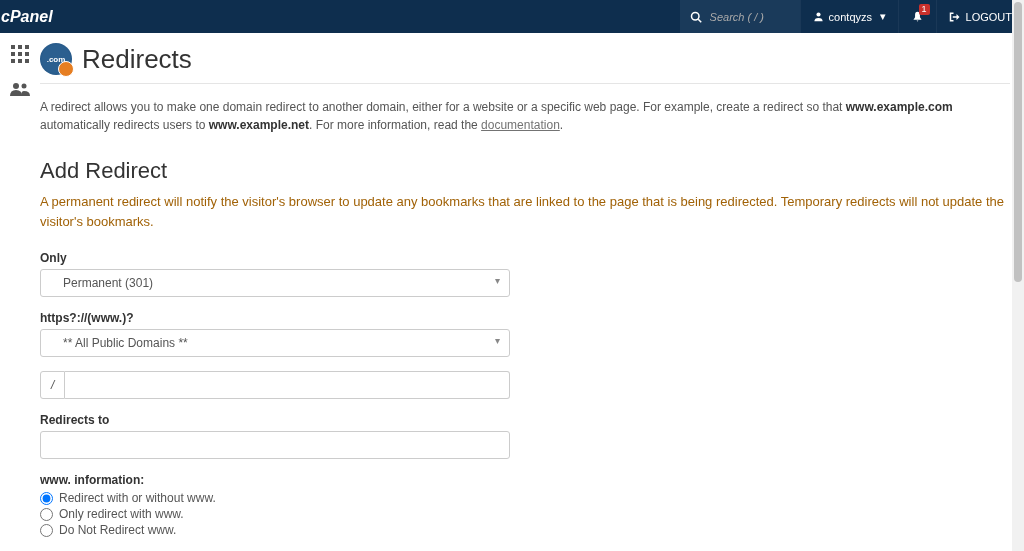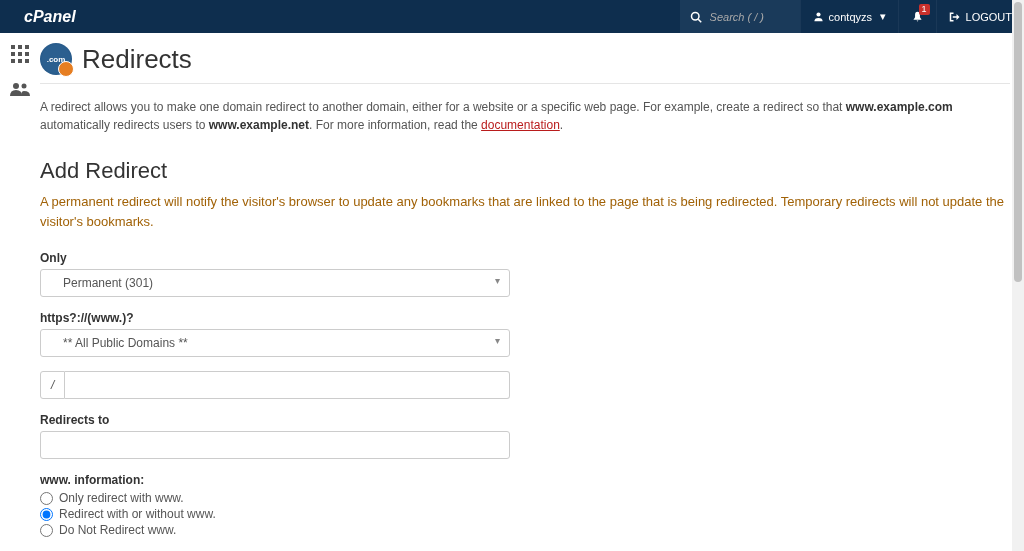--- a/index.html
+++ b/index.html
@@ -1,20 +1,20 @@
 <!DOCTYPE html>
 <html><head>
   <meta charset="utf-8">
   <style>
     * { box-sizing: border-box; margin: 0; padding: 0; }
     body { font-family: 'Helvetica Neue', Arial, sans-serif; font-size: 13px; color: #333; background: #fff; }
     
     
     .topbar { background: #0e2e4e; height: 33px; display: flex; align-items: center; justify-content: space-between; color: #fff; }
-    .topbar-left { padding-left: 24px; display: flex; align-items: center; }
+    .topbar-left { padding-left: 1px; display: flex; align-items: center; }
     .logo { font-style: italic; font-weight: bold; font-size: 16px; color: #fff; display: flex; align-items: center; }
     .logo .cp-c { font-style: italic; }
     .topbar-right { display: flex; align-items: stretch; height: 100%; }
     .search-box { background: #1a3a5a; display: flex; align-items: center; padding: 0 10px; min-width: 120px; }
     .search-box svg { margin-right: 8px; }
     .search-input { background: transparent; border: none; color: #fff; font-size: 11px; width: 60px; outline: none; }
     .search-input::placeholder { color: #aaa; font-style: italic; }
     .user-box { display: flex; align-items: center; padding: 0 12px; background: #0e2e4e; border-left: 1px solid rgba(255,255,255,0.05); font-size: 11px; justify-content: flex-end; }
     .user-box svg { margin-right: 5px; }
     .user-box .caret { margin-left: 8px; }
@@ -31,21 +31,21 @@
     
     
     .page-header { display: flex; align-items: center; padding-bottom: 8px; border-bottom: 1px solid #e5e5e5; }
     .page-icon { width: 32px; height: 32px; background: radial-gradient(circle, #2b5f8f 60%, #1a4a7a); border-radius: 50%; margin-right: 10px; position: relative; display: inline-flex; align-items: center; justify-content: center; font-size: 8px; color: #fff; font-weight: bold; }
     .page-icon::after { content: ""; position: absolute; bottom: -2px; right: -2px; width: 14px; height: 14px; background: #e67e22; border-radius: 50%; border: 1px solid #fff; }
     .page-title { font-size: 26px; font-weight: 300; color: #333; }
     
     
     .description { margin-top: 14px; font-size: 12px; color: #555; line-height: 1.5; }
     .description strong { color: #333; }
-    .description a { color: #b91c1c; text-decoration: underline; }
+    .description a { color: #737373; text-decoration: underline; }
     
     
     .section-title { font-size: 22px; font-weight: 300; margin-top: 24px; color: #333; }
     .section-desc { margin-top: 8px; font-size: 13px; color: #a16207; line-height: 1.5; }
     
     
     .form-block { margin-top: 20px; max-width: 470px; }
     .label { font-size: 12px; font-weight: bold; color: #333; margin-bottom: 4px; display: block; }
     .select, .input { width: 100%; padding: 6px 22px; border: 1px solid #ccc; border-radius: 3px; font-size: 12px; background: #fff; color: #555; margin-bottom: 14px; appearance: none; }
     .select-wrap { position: relative; }
@@ -160,26 +160,26 @@
         <span class="path-prefix">/</span>
         <input class="path-input" value="" style="">
       </div>
       
       <label class="label">Redirects to</label>
       <input class="input" value="" style="">
       
       <label class="label">www. information:</label>
       <div class="radio-group">
         <label class="radio-item">
+          <input type="radio" name="www" checked="" style="">
+          <span>Redirect with or without www.</span>
+        </label>
+        <label class="radio-item">
           <input type="radio" name="www" style="">
           <span>Only redirect with www.</span>
-        </label>
-        <label class="radio-item">
-          <input type="radio" name="www" checked="" style="">
-          <span>Redirect with or without www.</span>
         </label>
         <label class="radio-item">
           <input type="radio" name="www" style="">
           <span>Do Not Redirect www.</span>
         </label>
       </div>
       
       <div class="checkbox-group">
         <label class="checkbox-item">
           <input type="checkbox" style="">

